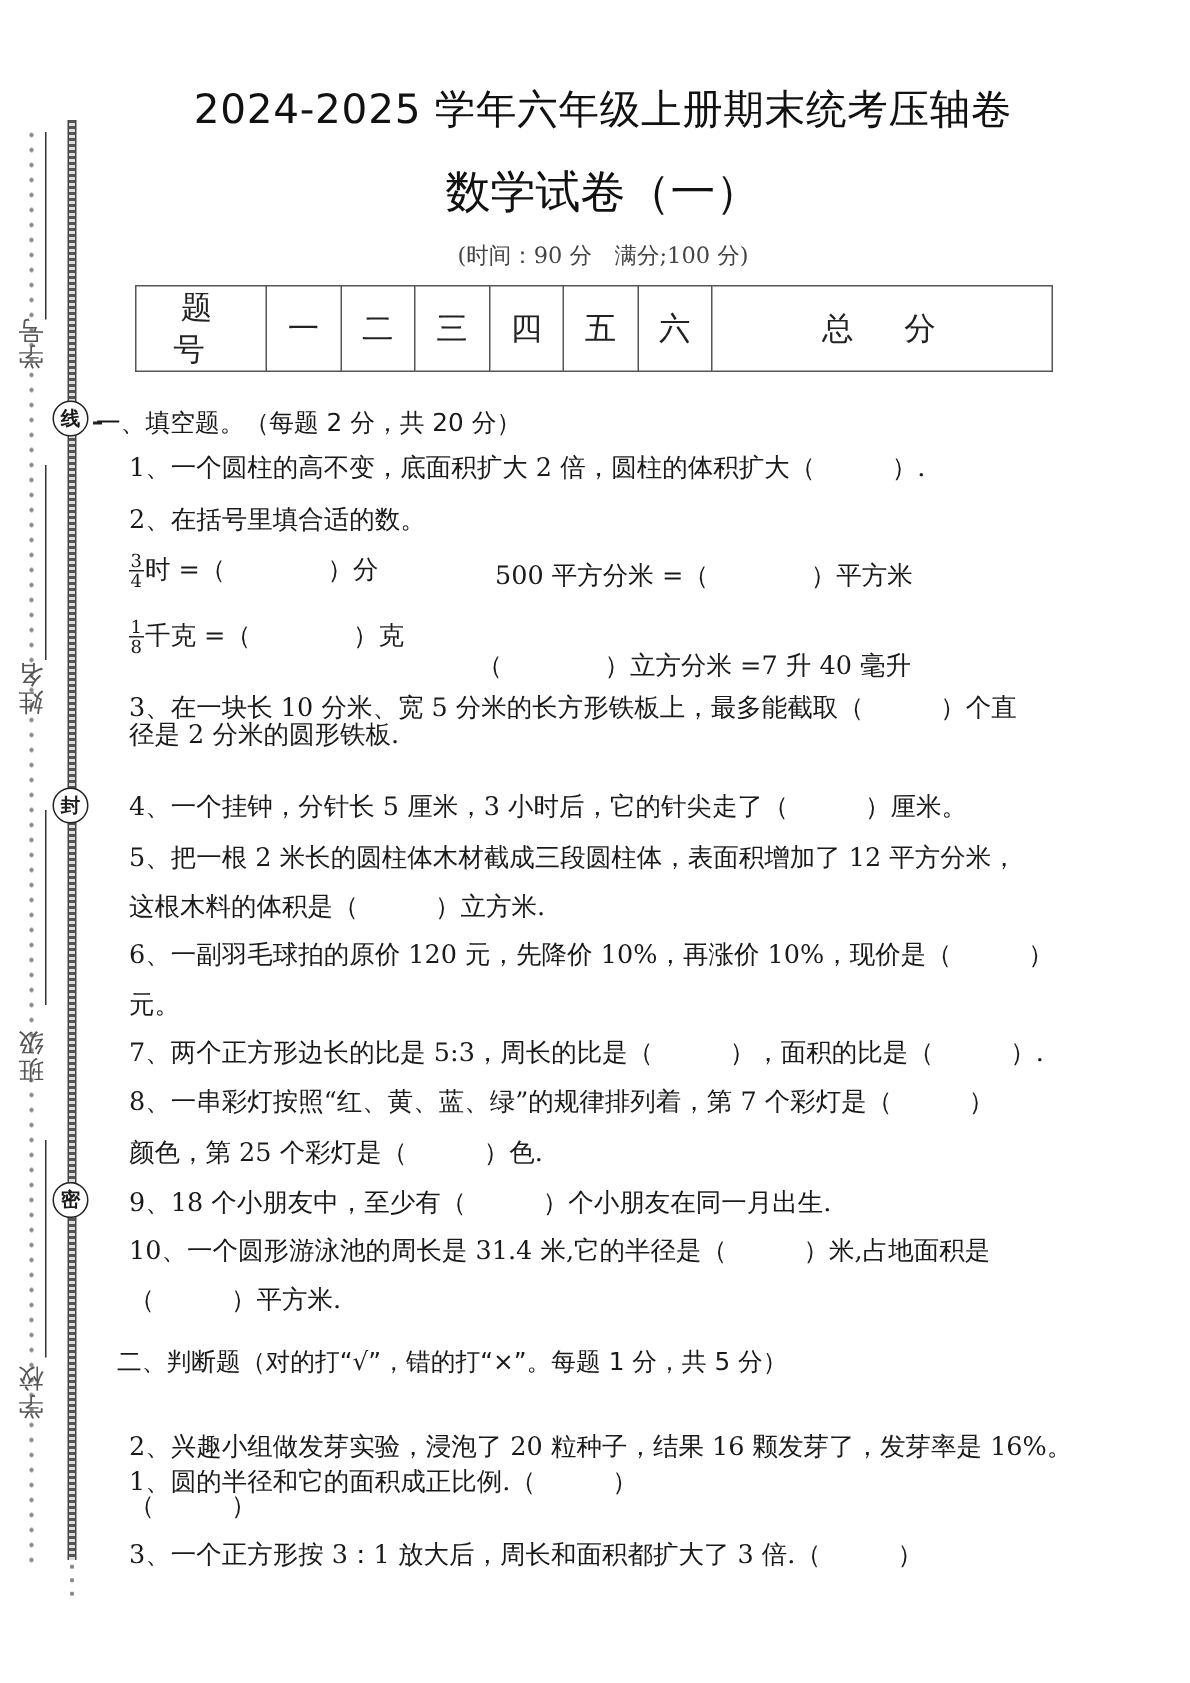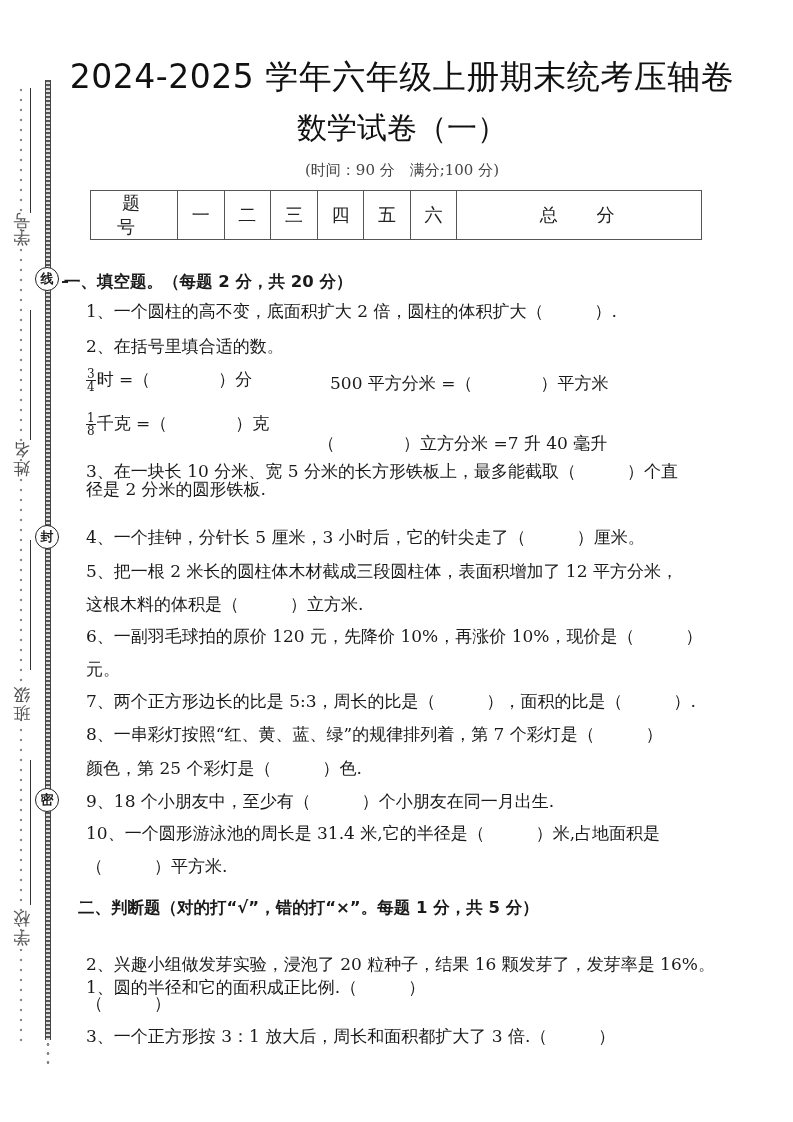--- a/index.html
+++ b/index.html
@@ -22,36 +22,36 @@
               background-image: radial-gradient(circle, #888 1.3px, transparent 1.6px);
               background-size: 4px 9px; background-repeat: repeat-y; }
   .seal { position: absolute; left: 35px; width: 24px; height: 24px; border-radius: 50%;
           border: 1.5px solid #222; background: #fff; font-size: 13px; font-weight: bold;
           display: flex; align-items: center; justify-content: center; box-sizing: border-box;
           font-family: "DejaVu Sans", sans-serif; }
   .seal-dash { position: absolute; left: 62px; width: 6px; height: 2px; background: #222; }
 
   
   .title1 { position: absolute; left: 62px; top: 55px; width: 680px; text-align: center;
-            font-family: "DejaVu Sans", "Liberation Sans", sans-serif; font-size: 33px;
+            font-family: "DejaVu Sans", "Liberation Sans", sans-serif; font-size: 27px;
             letter-spacing: 0.5px; font-weight: 500; color: #111; }
   .title2 { position: absolute; left: 62px; top: 108px; width: 680px; text-align: center;
             font-family: "DejaVu Sans", "Liberation Sans", sans-serif; font-size: 30px; color: #111; }
   .subtitle { position: absolute; left: 62px; top: 161px; width: 680px; text-align: center;
               font-size: 15px; color: #444; }
 
   
   table.score { position: absolute; left: 90px; top: 190px; width: 612px; border-collapse: collapse;
-                font-family: Liberation Mono, monospace; font-size: 18px; color: #222; }
+                font-family: Liberation Sans, sans-serif; font-size: 21px; color: #222; }
   table.score td { border: 1px solid #555; height: 33px; text-align: center; padding: 0; }
   table.score td.head { width: 86px; letter-spacing: 16px; text-indent: 10px; }
 
   
   .line { position: absolute; font-size: 17px; white-space: nowrap; color: #1a1a1a; }
-  .section { font-family: "DejaVu Sans", "Liberation Sans", sans-serif; font-size: 16.5px; font-weight: 700; text-align: center; }
+  .section { font-family: "DejaVu Sans", "Liberation Sans", sans-serif; font-size: 16.5px; font-weight: 400; text-align: center; }
   .frac { display: inline-flex; flex-direction: column; align-items: center; vertical-align: middle;
           font-size: 12px; line-height: 12px; margin-right: 1px; }
   .frac .num { border-bottom: 1px solid #222; padding: 0 1px; }
 </style>
 </head>
 <body>
 
 <div class="margin">
   <div class="dots" style="top:85px;height:960px;"></div>
 

